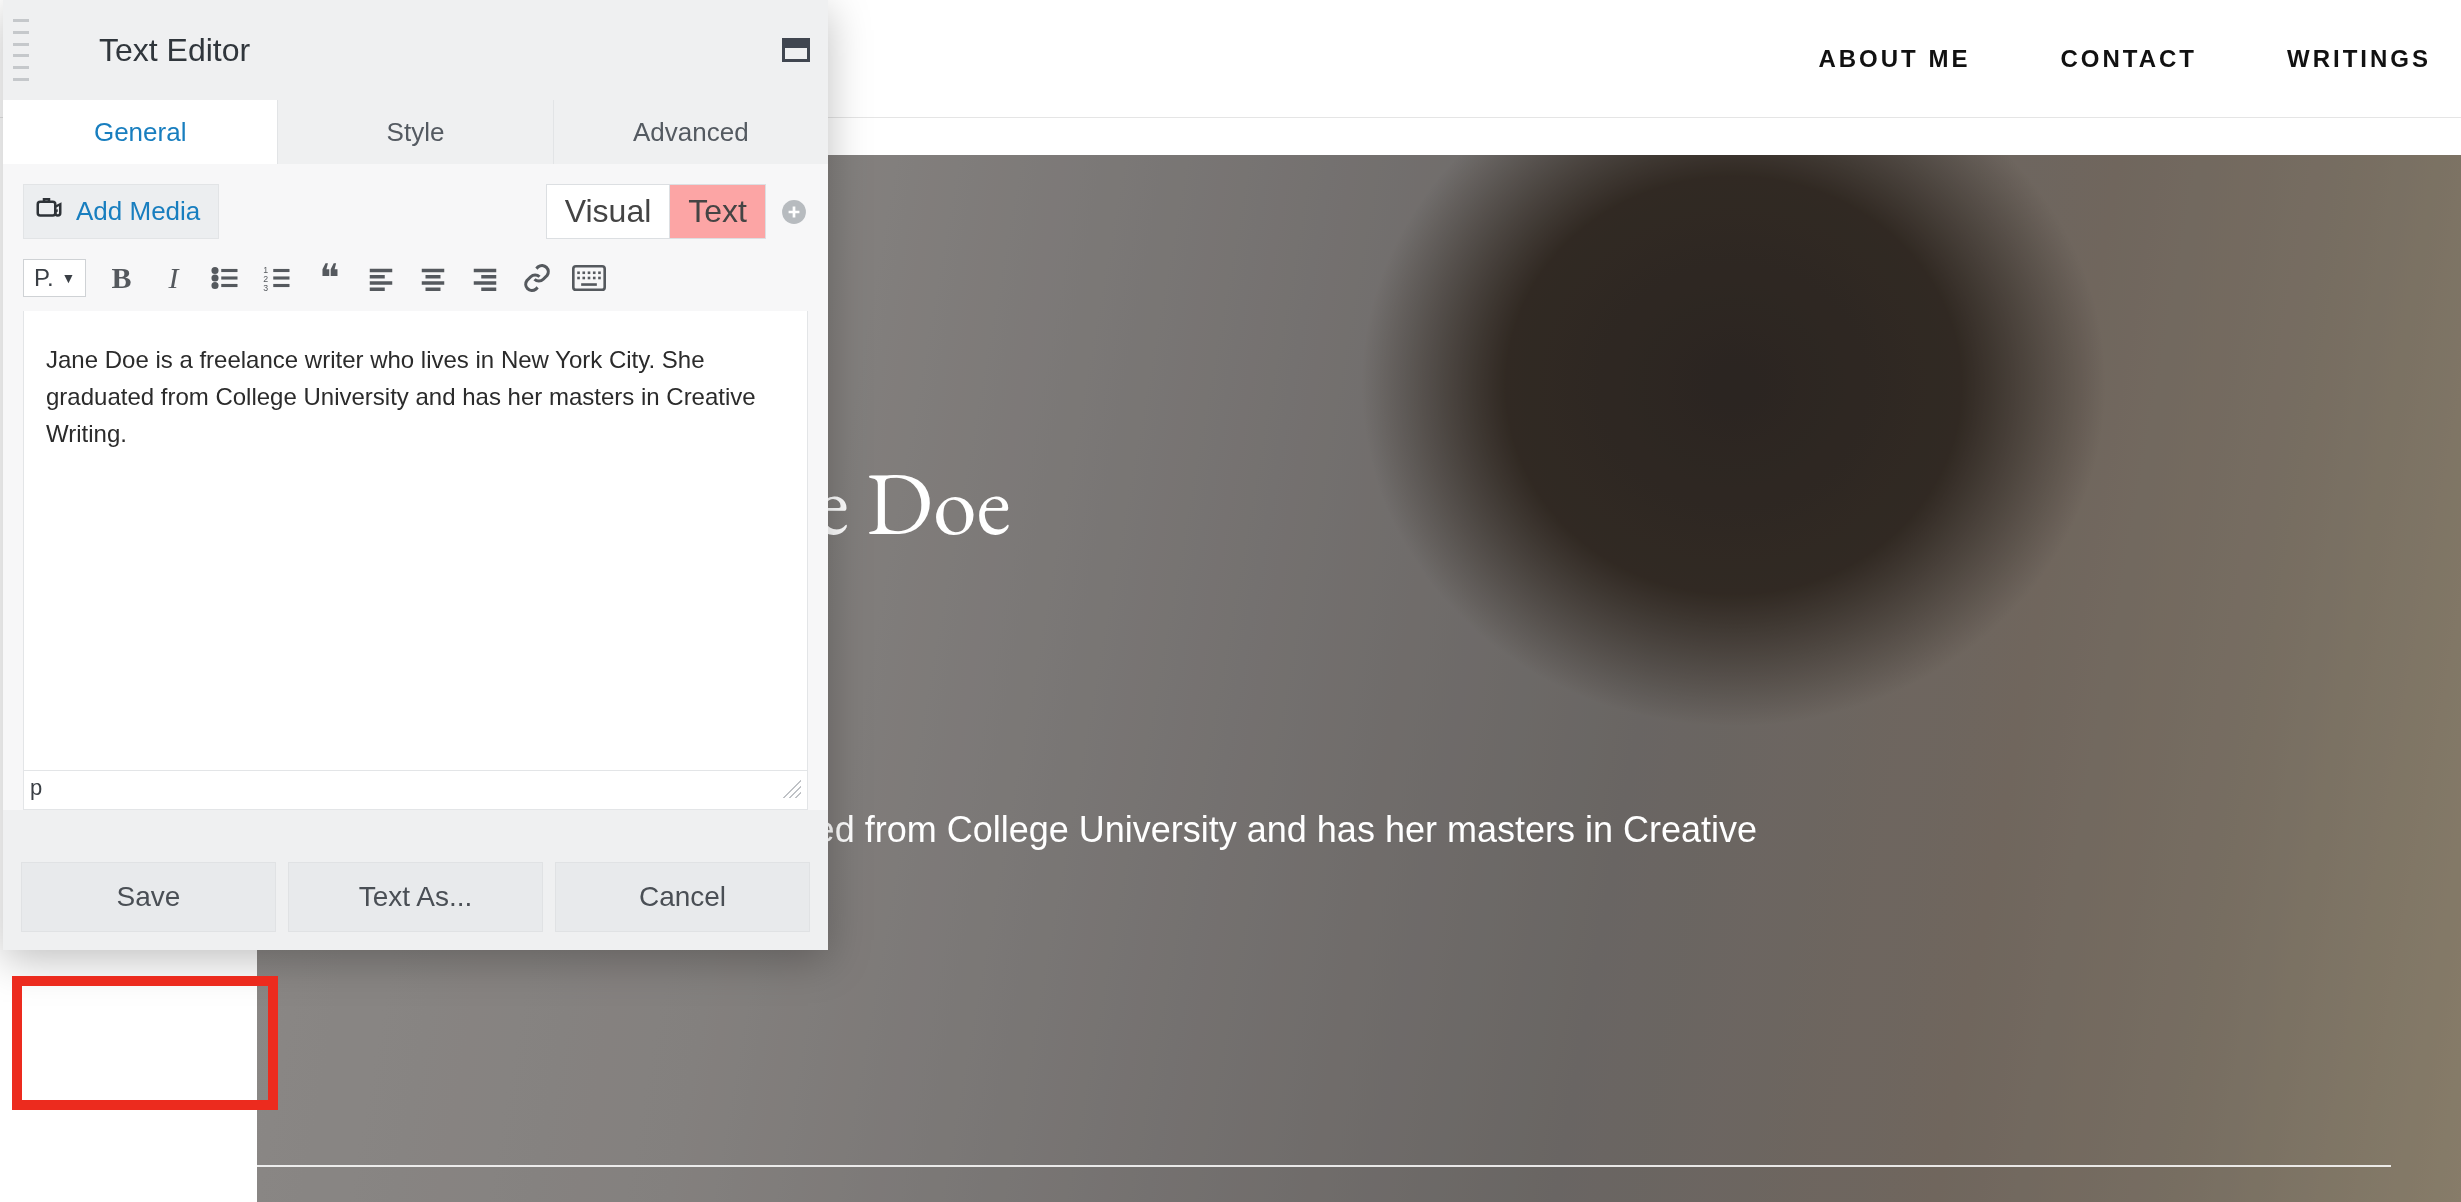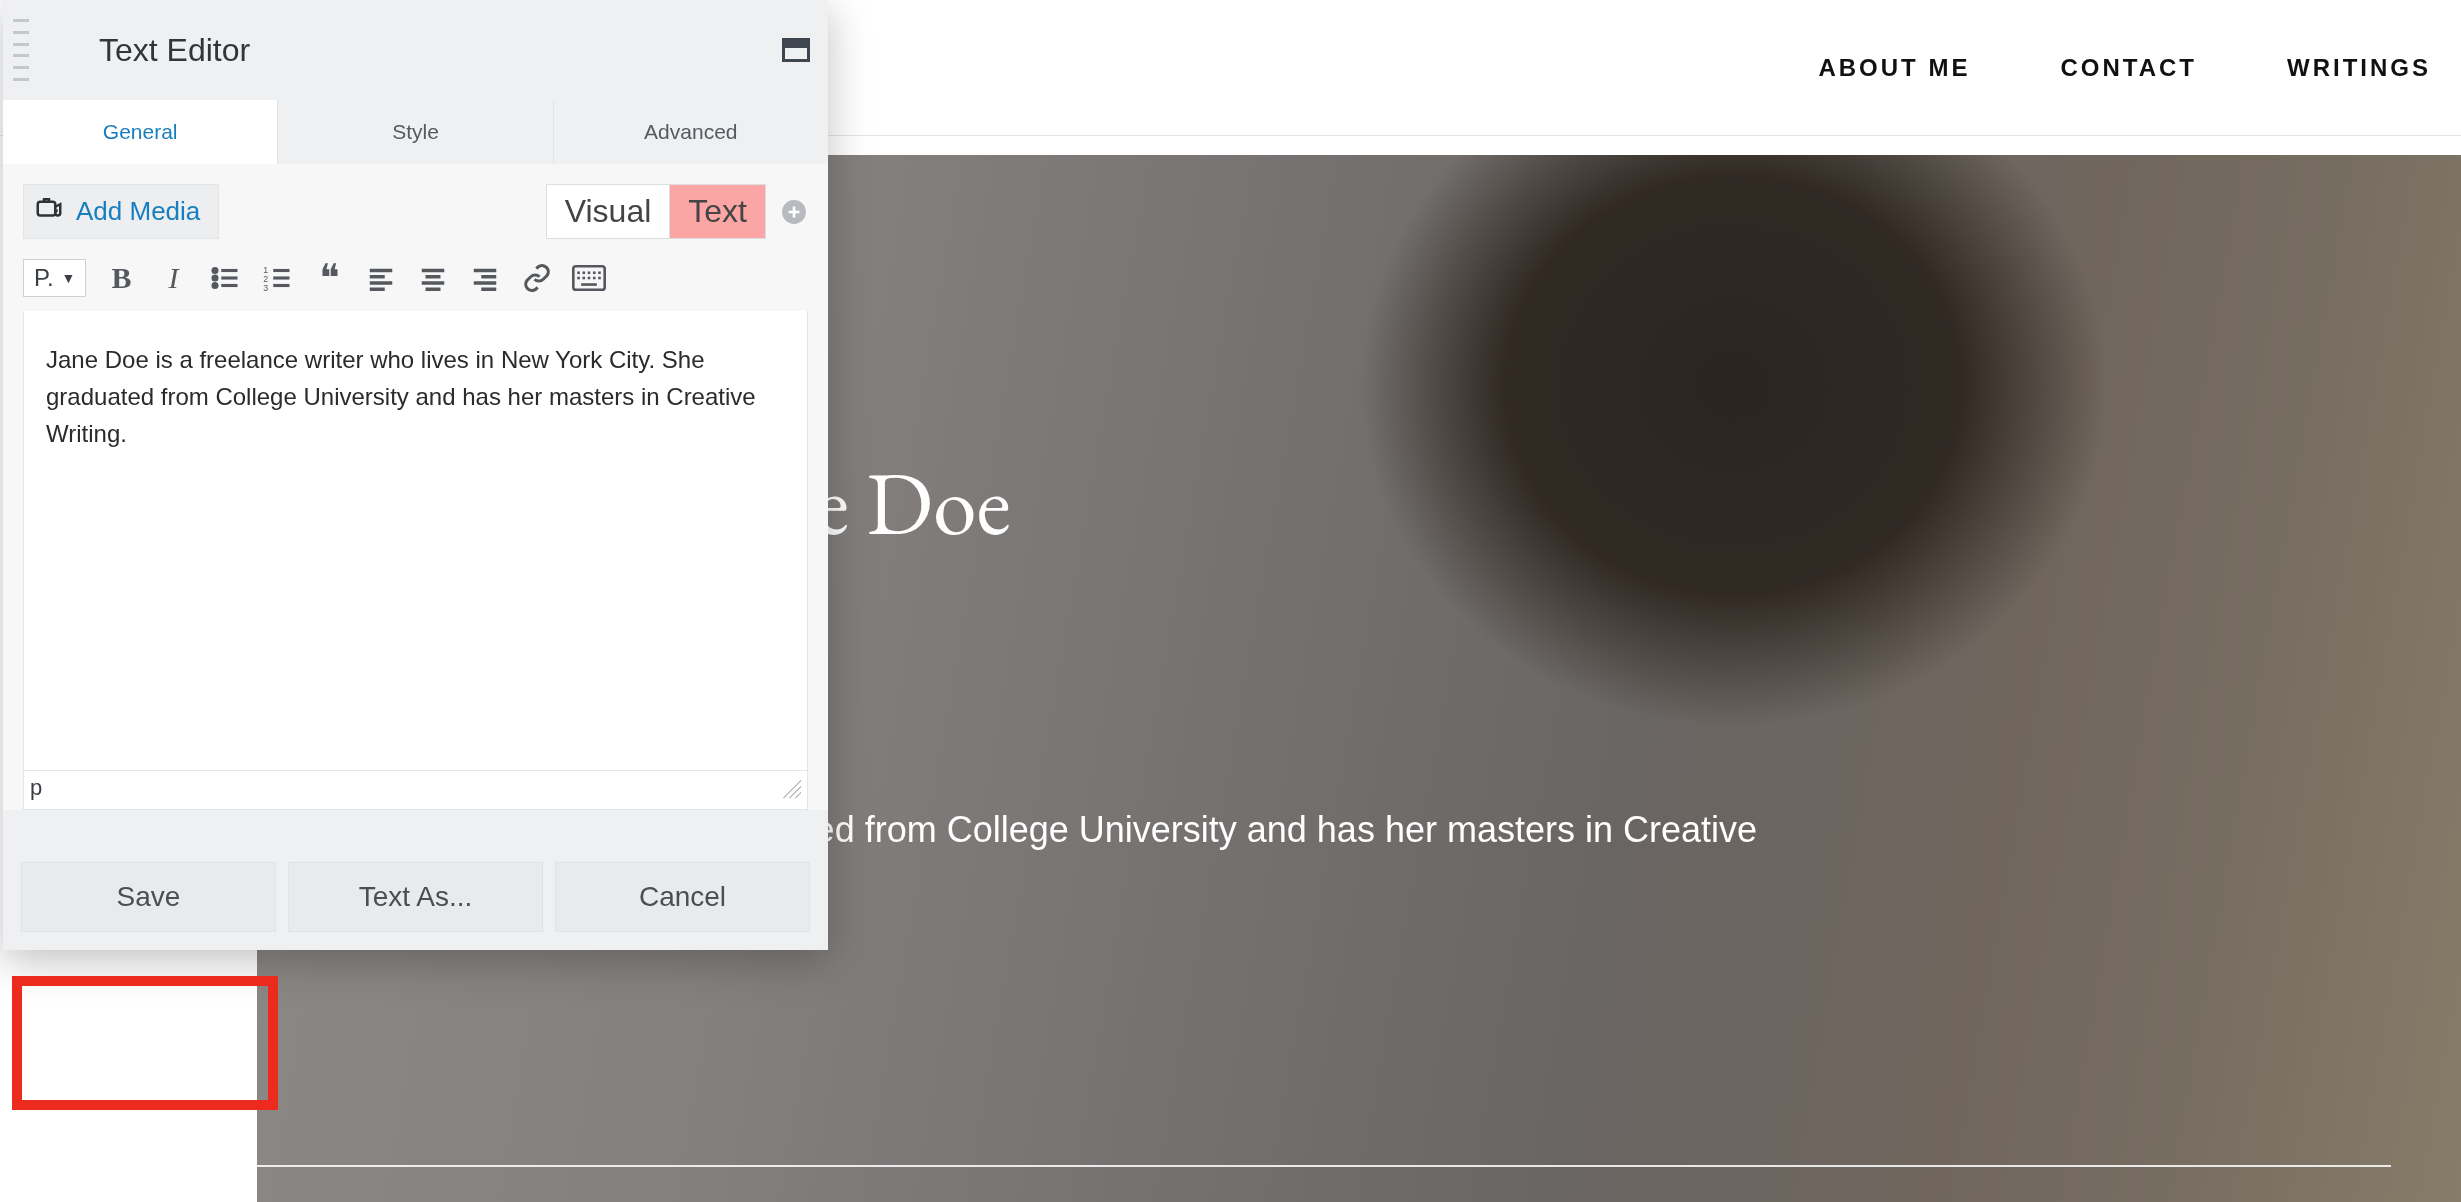--- a/index.html
+++ b/index.html
@@ -9,21 +9,21 @@
   height: 1202px;
   overflow: hidden;
   background: #fff;
   position: relative;
 }
 
 
 .top-nav {
   position: absolute;
   top: 0; left: 0; right: 0;
-  height: 136px;
+  height: 118px;
   background: #fff;
   border-bottom: 1px solid #e5e5e5;
   display: flex;
   align-items: center;
   justify-content: flex-end;
   padding-right: 30px;
   z-index: 1;
 }
 .top-nav a {
   font-size: 24px;
@@ -120,21 +120,21 @@
 .panel-expand {
   width: 28px; height: 24px;
   border: 3px solid #404650;
   border-top-width: 10px;
 }
 
 .tabs { display: flex; height: 64px; }
 .tab {
   flex: 1;
   display: flex; align-items: center; justify-content: center;
-  font-size: 21px;
+  font-size: 26px;
   color: #545a61;
   cursor: pointer;
   border-right: 1px solid #e2e4e6;
 }
 .tab:last-child { border-right: none; }
 .tab.active {
   background: #fff;
   color: #187ebf;
 }
 

